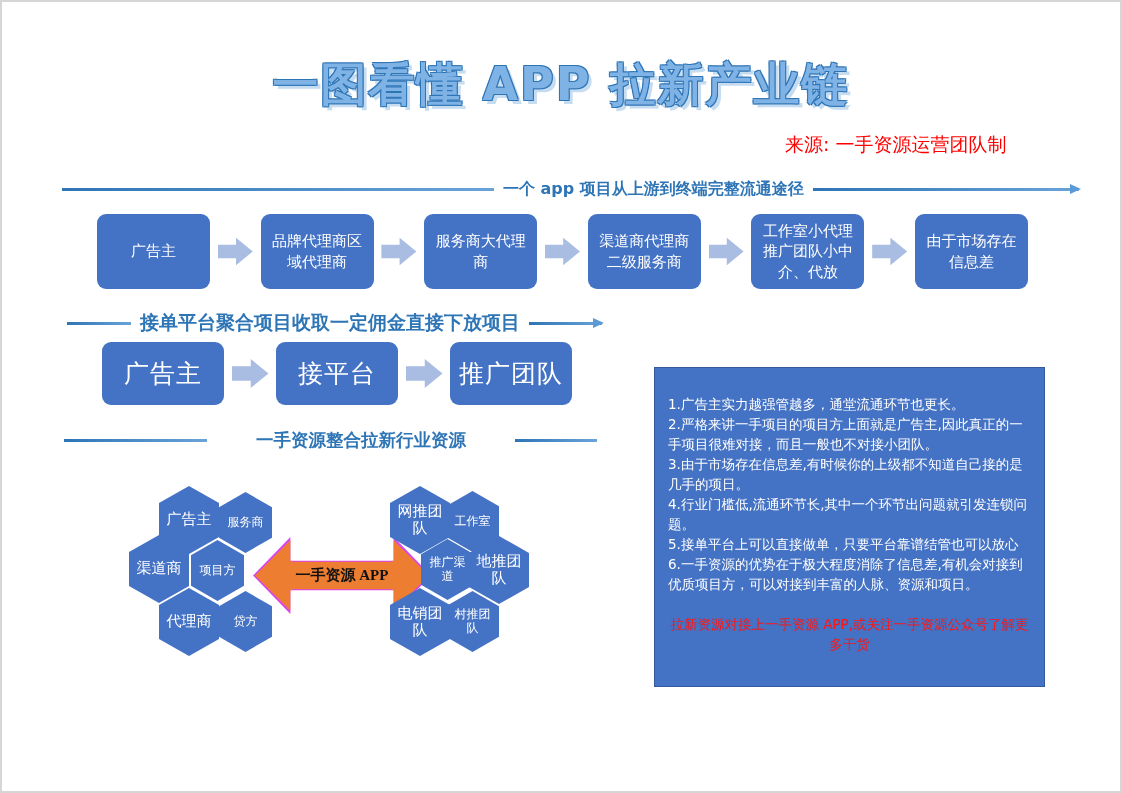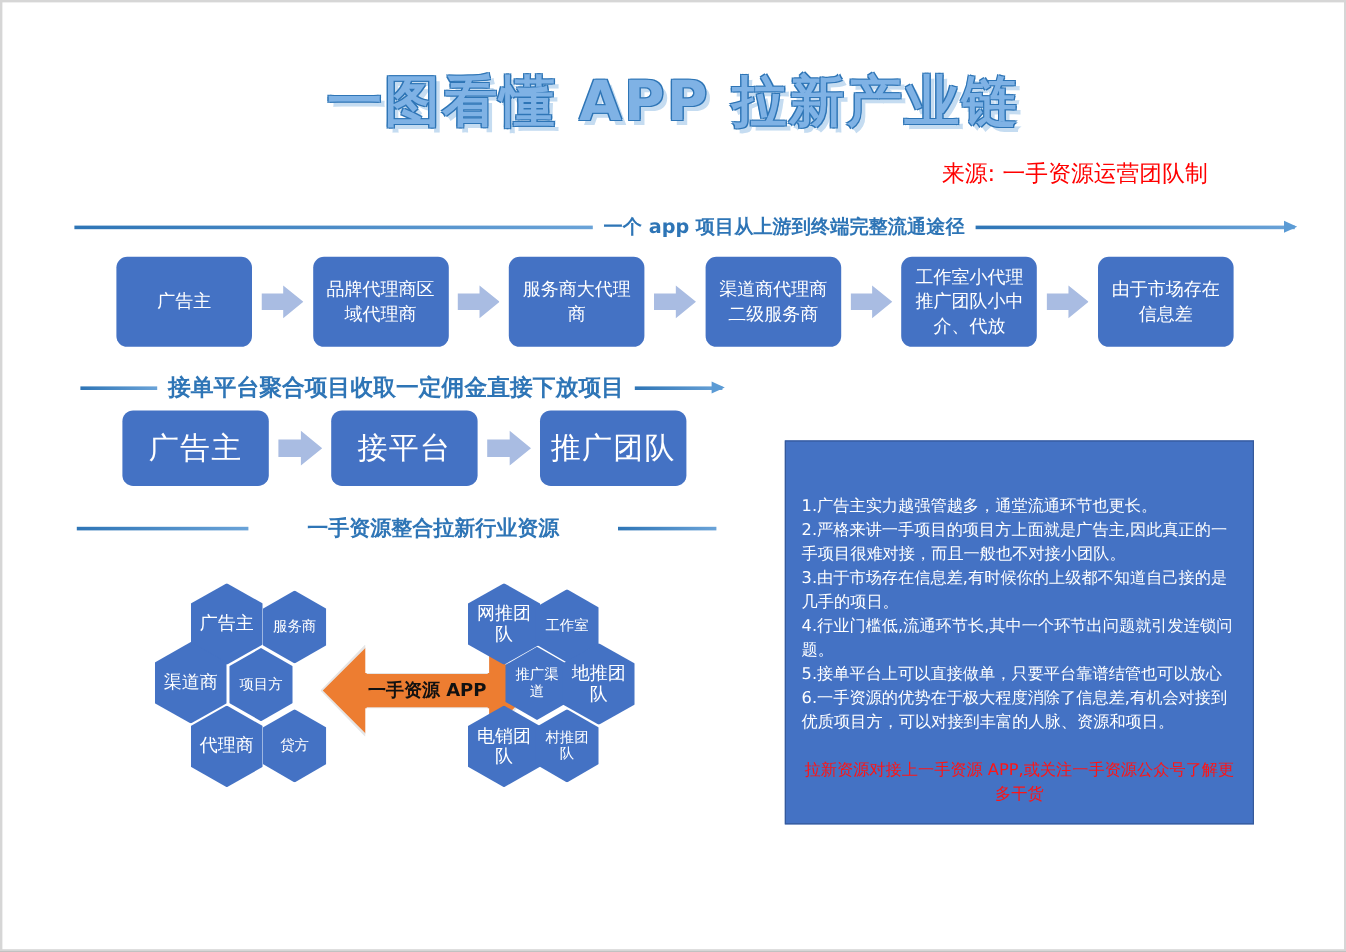--- a/index.html
+++ b/index.html
@@ -54,38 +54,39 @@
   .hex{
     position:absolute;background:#4472C4;color:#fff;
     clip-path:polygon(50% 0%,100% 25%,100% 75%,50% 100%,0% 75%,0% 25%);
     display:flex;align-items:center;justify-content:center;text-align:center;
     line-height:1.15;box-sizing:border-box;padding:0 6px;
   }
   .hex-lg{width:60px;height:68px;font-size:15px;}
   .hex-sm{width:53px;height:61px;font-size:12px;}
   
   .dbl-arrow{
-    position:absolute;left:265px;top:535px;width:178px;height:77px;
-    background:#e5e5e5;
+    position:absolute;left:251px;top:535px;width:178px;height:77px;
+    background:#d946ef;
     clip-path:polygon(0% 50%,21% 0%,21% 31%,79% 31%,79% 0%,100% 50%,79% 100%,79% 69%,21% 69%,21% 100%);
+    font-family:Liberation Serif, serif;
   }
   .dbl-arrow-inner{
     position:absolute;left:2px;top:2px;right:2px;bottom:2px;background:#ED7D31;
     clip-path:polygon(0% 50%,21% 0%,21% 31%,79% 31%,79% 0%,100% 50%,79% 100%,79% 69%,21% 69%,21% 100%);
   }
   .dbl-arrow-label{
     position:absolute;left:0;top:0;width:100%;height:100%;
     display:flex;align-items:center;justify-content:center;
     font-size:15px;font-weight:bold;color:#111111;
   }
   
   .info-box{
     position:absolute;left:652px;top:365px;width:391px;height:320px;
     background:#4472C4;border:1px solid #35599b;box-sizing:border-box;
-    padding:44px 13px 0 13px;
+    padding:26px 13px 0 13px;
   }
   .info-box p{margin:0;color:#ffffff;font-size:13.5px;line-height:20px;}
   .info-cta{margin-top:20px !important;color:#FF1414 !important;text-align:center;}
 </style>
 </head>
 <body>
 
 <div class="page">
 
   <div class="title">一图看懂 APP 拉新产业链</div>

